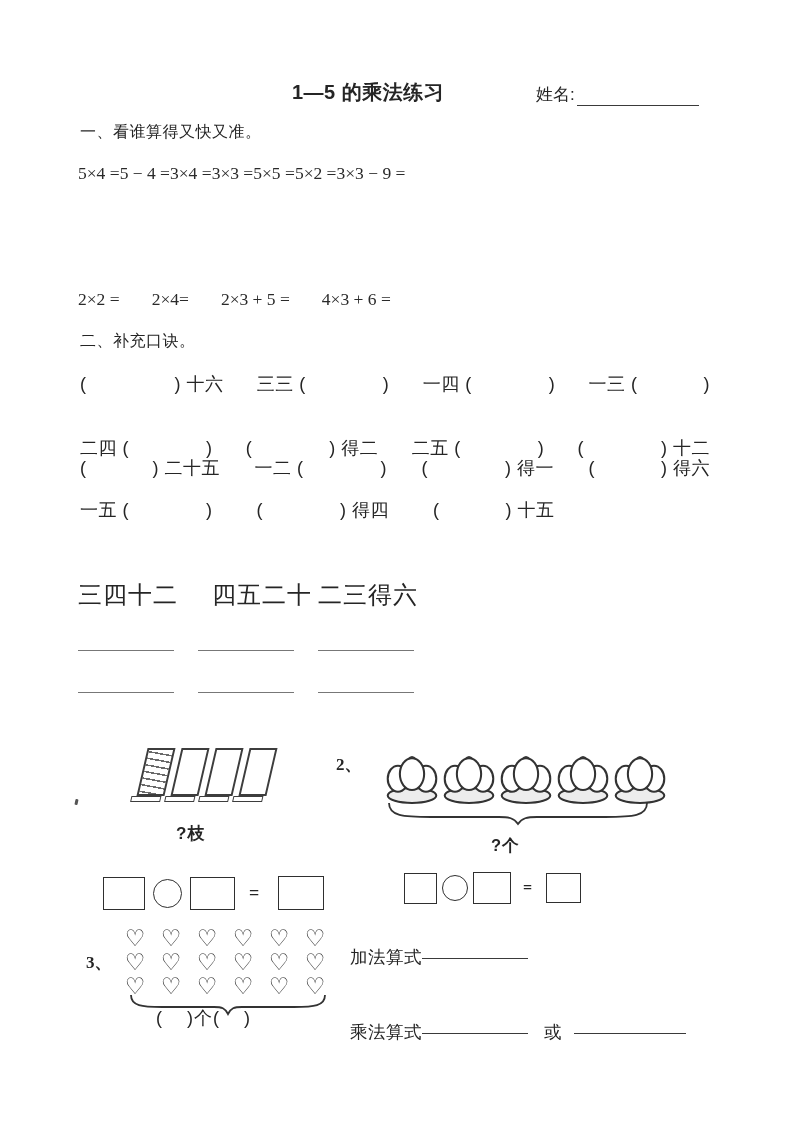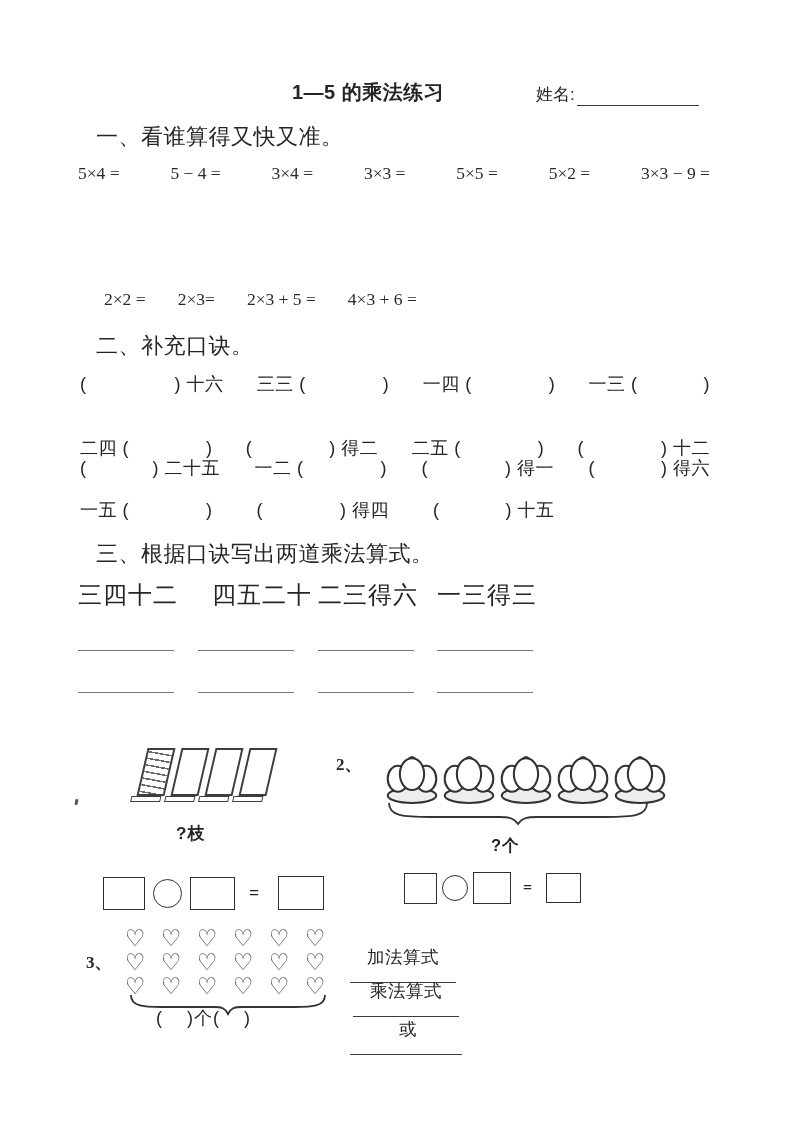--- a/index.html
+++ b/index.html
@@ -3,25 +3,25 @@
 <meta charset="utf-8">
 <style>
   html,body{margin:0;padding:0;background:#e8e8e8;}
   .page{position:relative;width:793px;height:1122px;background:#ffffff;overflow:hidden;
         font-family:"Liberation Sans","DejaVu Sans",sans-serif;color:#252525;margin:0 auto;}
 
   .doc-title{position:absolute;left:292px;top:79px;font-size:20px;font-weight:bold;letter-spacing:.5px;}
   .name-row{position:absolute;left:504px;top:83px;font-size:17px;display:flex;align-items:flex-end;margin-left:32px;}
   .name-blank{display:inline-block;width:122px;height:14px;border-bottom:1.4px solid #3a3a3a;margin-left:2px;}
 
-  .sec-head{position:absolute;left:96px;font-size:22px;letter-spacing:.5px;}
-
-  .calc-row{position:absolute;left:78px;width:632px;display:flex;justify-content:space-between;
+  .sec-head{position:absolute;left:80px;font-size:16px;letter-spacing:.5px;}
+
+  .calc-row{position:absolute;left:78px;width:632px;display:flex;
             font-family:"Liberation Serif","DejaVu Serif",serif;font-size:17.5px;color:#2a2a2a;white-space:pre;}
-  .calc-row.left{justify-content:flex-start;gap:32px;margin-left:26px;}
+  .calc-row.left{justify-content:flex-start;gap:32px;}
 
   .kj-row{position:absolute;left:80px;width:630px;display:flex;justify-content:space-between;
           font-size:18px;white-space:pre;letter-spacing:.5px;}
   .kj-row.left{justify-content:flex-start;gap:44px;}
 
   .s3col{position:absolute;top:579px;font-size:24px;letter-spacing:1px;}
   .s3col .blank{width:96px;border-bottom:1.3px solid #777;height:0;}
   .s3col .b1{margin-top:39px;}
   .s3col .b2{margin-top:41px;}
 
@@ -56,21 +56,21 @@
   #eq2 .b2{width:36px;height:30px;margin-right:12px;}
   #eq2 .eqs{margin-right:14px;font-size:16px;}
   #eq2 .b3{width:33px;height:28px;}
 
   .hearts{position:absolute;left:117px;top:926px;}
   .hrow{height:24px;}
   .heart{display:inline-block;width:36px;text-align:center;font-size:23px;line-height:24px;color:#333;}
 
   .count-label{position:absolute;left:156px;top:1006px;font-size:18px;white-space:pre;letter-spacing:1px;}
 
-  .ans-row{position:absolute;display:flex;align-items:center;font-size:17.5px;letter-spacing:.5px;flex-direction:column;}
+  .ans-row{position:absolute;display:flex;align-items:flex-start;font-size:17.5px;letter-spacing:.5px;}
   .ans-blank{width:106px;height:13px;border-bottom:1.5px solid #3a3a3a;}
   .ans-blank.w2{width:112px;}
   .or{margin:0 12px 0 16px;}
 </style>
 </head>
 <body>
 
 <div class="page">
 
   <div class="doc-title">1—5 的乘法练习</div>
@@ -85,21 +85,21 @@
     <span>5×4 =</span>
     <span>5 − 4 =</span>
     <span>3×4 =</span>
     <span>3×3 =</span>
     <span>5×5 =</span>
     <span>5×2 =</span>
     <span>3×3 − 9 =</span>
   </div>
   <div class="calc-row left" style="top:289px">
     <span>2×2 =</span>
-    <span>2×3=</span>
+    <span>2×4=</span>
     <span>2×3 + 5 =</span>
     <span>4×3 + 6 =</span>
   </div>
 
   <div class="sec-head" style="top:331px">二、补充口诀。</div>
 
   <div class="kj-row" style="top:372px">
     <span>(                ) 十六</span>
     <span>三三 (              )</span>
     <span>一四 (              )</span>
@@ -116,39 +116,33 @@
     <span>(              ) 得四</span>
     <span>(            ) 十五</span>
   </div>
   <div class="kj-row" style="top:456px">
     <span>(            ) 二十五</span>
     <span>一二 (              )</span>
     <span>(              ) 得一</span>
     <span>(            ) 得六</span>
   </div>
 
-  <div class="sec-head" style="top:539px">三、根据口诀写出两道乘法算式。</div>
 
   <div class="s3col" style="left:78px">
     <div>三四十二</div>
     <div class="blank b1"></div>
     <div class="blank b2"></div>
   </div>
   <div class="s3col" style="left:198px">
     <div style="margin-left:14px">四五二十</div>
     <div class="blank b1"></div>
     <div class="blank b2"></div>
   </div>
   <div class="s3col" style="left:318px">
     <div>二三得六</div>
-    <div class="blank b1"></div>
-    <div class="blank b2"></div>
-  </div>
-  <div class="s3col" style="left:437px">
-    <div>一三得三</div>
     <div class="blank b1"></div>
     <div class="blank b2"></div>
   </div>
 
 
   <div class="stray"></div>
 
   <div class="pencil-fig">
     <div class="pbox pencils"></div>
     <div class="pbox"></div>
@@ -225,20 +219,20 @@
 
   <svg class="brace" style="left:129px;top:993px" width="198" height="24" viewBox="0 0 198 24">
     <path d="M2,2 C2,13 13,14 33,14 L85,14 C93,14 96,15 99,21 C102,15 105,14 113,14 L165,14 C185,14 196,13 196,2" fill="none" stroke="#333" stroke-width="1.8"></path>
   </svg>
   <div class="count-label">(    )个(    )</div>
 
   <div class="ans-row" style="left:350px;top:945px">
     <span>加法算式</span>
     <span class="ans-blank"></span>
   </div>
-  <div class="ans-row" style="left:350px;top:979px">
+  <div class="ans-row" style="left:350px;top:1020px">
     <span>乘法算式</span>
     <span class="ans-blank"></span>
     <span class="or">或</span>
     <span class="ans-blank w2"></span>
   </div>
 
 </div>
 
 </body></html>

